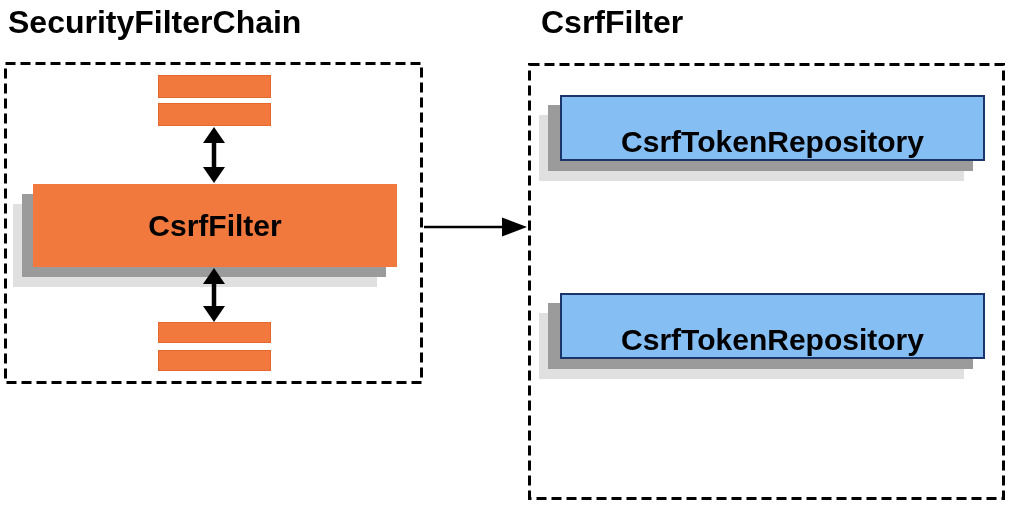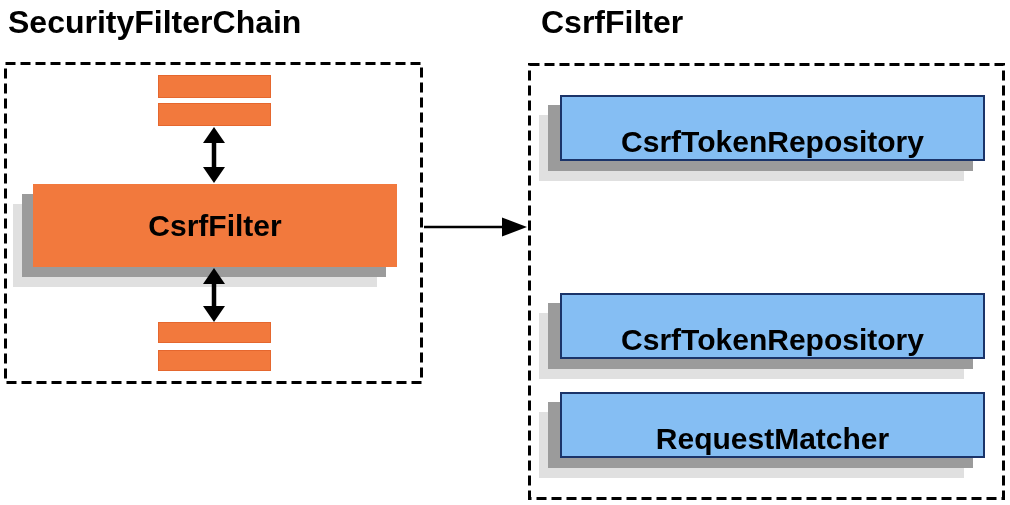--- a/index.html
+++ b/index.html
@@ -112,23 +112,20 @@
 
   <div class="bar b3"></div>
   <div class="bar b4"></div>
 
   <div class="blue-box p1">
     <span>CsrfTokenRepository</span>
   </div>
   <div class="blue-box p3">
     <span>CsrfTokenRepository</span>
   </div>
-  <div class="blue-box p4">
-    <span>RequestMatcher</span>
-  </div>
 
   <svg class="overlay" viewBox="0 0 1010 505" xmlns="http://www.w3.org/2000/svg">
 
     <rect x="5.5" y="63.5" width="416" height="319" fill="none" stroke="#000" stroke-width="3" stroke-dasharray="10 5"></rect>
 
     <rect x="529.5" y="64.5" width="474" height="434" fill="none" stroke="#000" stroke-width="3" stroke-dasharray="10 5"></rect>
 
     <g>
       <line x1="214" y1="140" x2="214" y2="170" stroke="#000" stroke-width="4.5"></line>
       <polygon points="214,127 203,143 225,143" fill="#000"></polygon>

